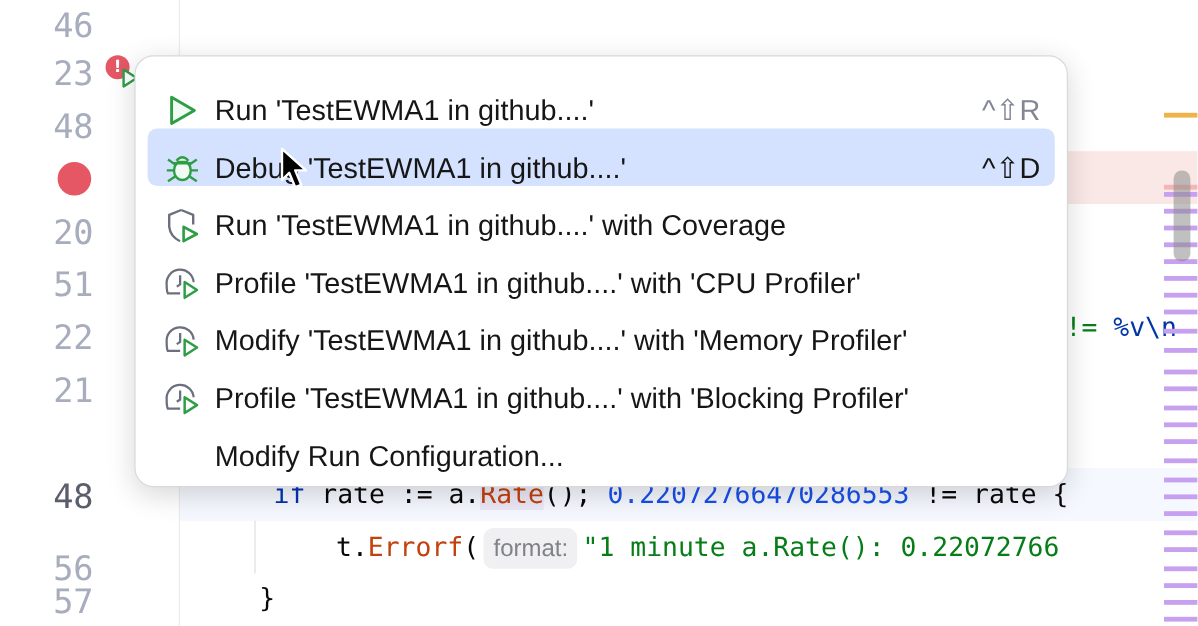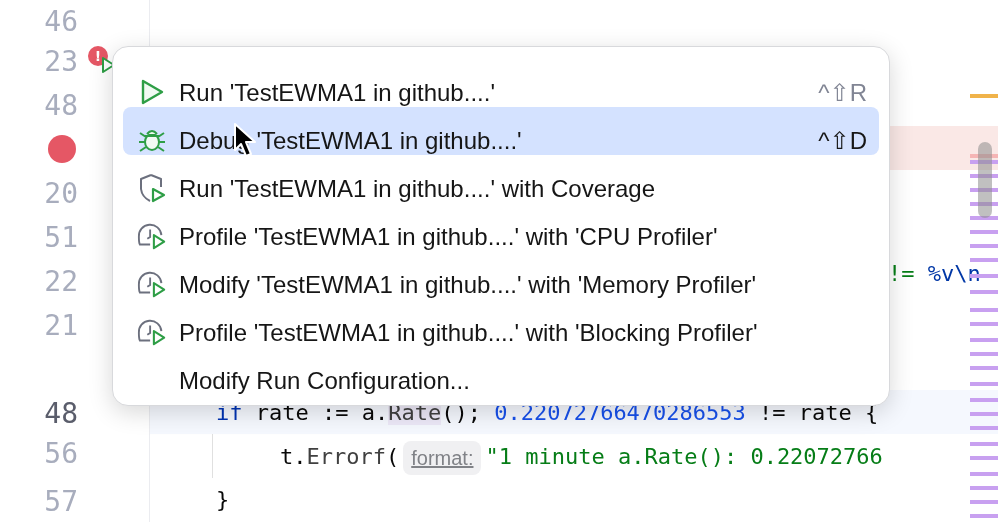--- a/index.html
+++ b/index.html
@@ -12,26 +12,26 @@
   .line-num.current { color: #5a5d6b; }
 
   .current-line-bg { position: absolute; left: 0; top: 390px; width: 998px; height: 44px; background: #f5f8fe; }
   .error-line-bg { position: absolute; left: 150px; top: 126px; width: 848px; height: 44px; background: #fae8e6; }
 
   .breakpoint { position: absolute; left: 48px; top: 135px; width: 28px; height: 28px; border-radius: 50%; background: #e55765; }
   .err-badge { position: absolute; left: 88px; top: 46px; width: 20px; height: 20px; border-radius: 50%; background: #e55765; color: #fff; font-size: 14px; font-weight: bold; line-height: 20px; text-align: center; font-family: "DejaVu Sans", sans-serif; }
   .run-gutter { position: absolute; left: 100px; top: 56px; width: 16px; height: 18px; }
 
   .code-line { position: absolute; left: 150px; height: 44px; line-height: 44px; font-size: 22px; white-space: pre; color: #080808; font-family: "DejaVu Sans Mono", monospace; }
-  .kw { color: #0033b3; }
+  .kw { color: #0033b3; margin-left: 12px; }
   .num { color: #1750eb; margin-top: 12px; }
-  .fn { color: #404040; }
+  .fn { color: #c2410c; }
   .str { color: #067d17; }
   .fmt { color: #0037a6; }
-  .hint { display: inline-block; background: #f0f0f2; color: #808287; font-family: "Liberation Sans", sans-serif; font-size: 20px; border-radius: 8px; padding: 0 8px; line-height: 34px; margin: 0 4px; vertical-align: middle; text-decoration: underline; }
+  .hint { display: inline-block; background: #f0f0f2; color: #808287; font-family: "Liberation Sans", sans-serif; font-size: 20px; border-radius: 8px; padding: 0 8px; line-height: 34px; margin: 0 4px; vertical-align: middle; }
   .indent-guide { position: absolute; left: 212px; top: 434px; width: 1px; height: 44px; background: #e0e0e0; }
   .rate-hl { background: #ece8f7; }
 
   .marker-orange { position: absolute; left: 970px; top: 94px; width: 28px; height: 4px; background: #f0b34a; }
   .marks { position: absolute; left: 970px; top: 150px; width: 28px; }
   .mark { position: absolute; left: 0; width: 28px; height: 4px; background: #c8a0f0; }
   .mark.red { background: #f5b5b5; }
   .scroll-thumb { position: absolute; left: 978px; top: 142px; width: 14px; height: 76px; border-radius: 7px; background: rgba(140,140,140,0.55); }
 
   .popup { position: absolute; left: 112px; top: 46px; width: 778px; height: 360px; background: #ffffff; border-radius: 16px; border: 1px solid #d8d9dc; box-shadow: 0 6px 24px rgba(0,0,0,0.16); padding: 12px 10px; font-family: "Liberation Sans", sans-serif; }
@@ -54,21 +54,21 @@
 
   <div class="gutter">
     <div class="line-num" style="top:0px">46</div>
     <div class="line-num" style="top:40px">23</div>
     <div class="line-num" style="top:84px">48</div>
     <div class="line-num" style="top:172px">20</div>
     <div class="line-num" style="top:216px">51</div>
     <div class="line-num" style="top:260px">22</div>
     <div class="line-num" style="top:304px">21</div>
     <div class="line-num current" style="top:392px">48</div>
-    <div class="line-num" style="top:432px">56</div>
+    <div class="line-num" style="top:452px">56</div>
     <div class="line-num" style="top:480px">57</div>
 
     <div class="breakpoint"></div>
     <div class="err-badge">!</div>
     <svg class="run-gutter" viewBox="0 0 16 18">
       <path d="M3 2 L14 9 L3 16 Z" fill="#ffffff" stroke="#2e9e46" stroke-width="2" stroke-linejoin="round"></path>
     </svg>
   </div>
 
   <div class="code-line" style="top:252px; left:888px;"><span class="str">!= </span><span class="fmt">%v\n</span></div>

